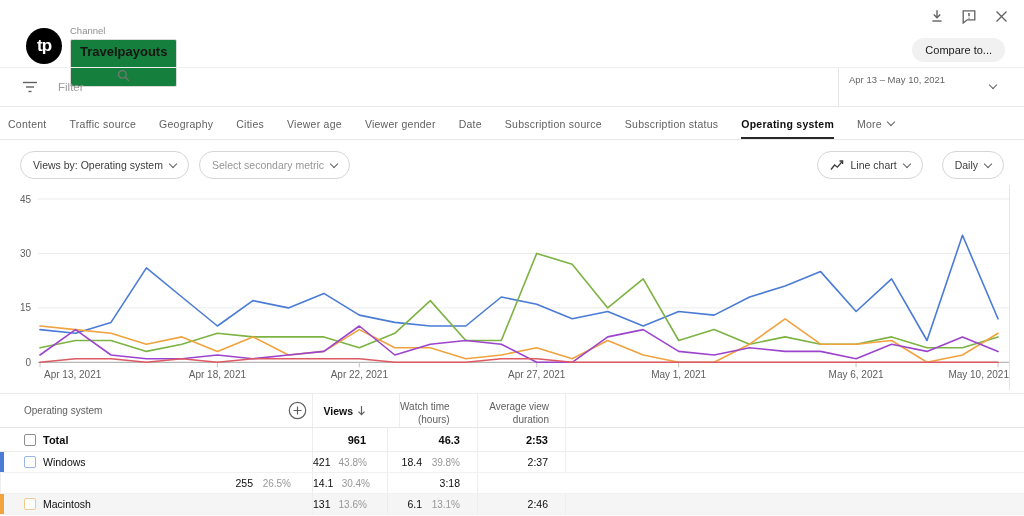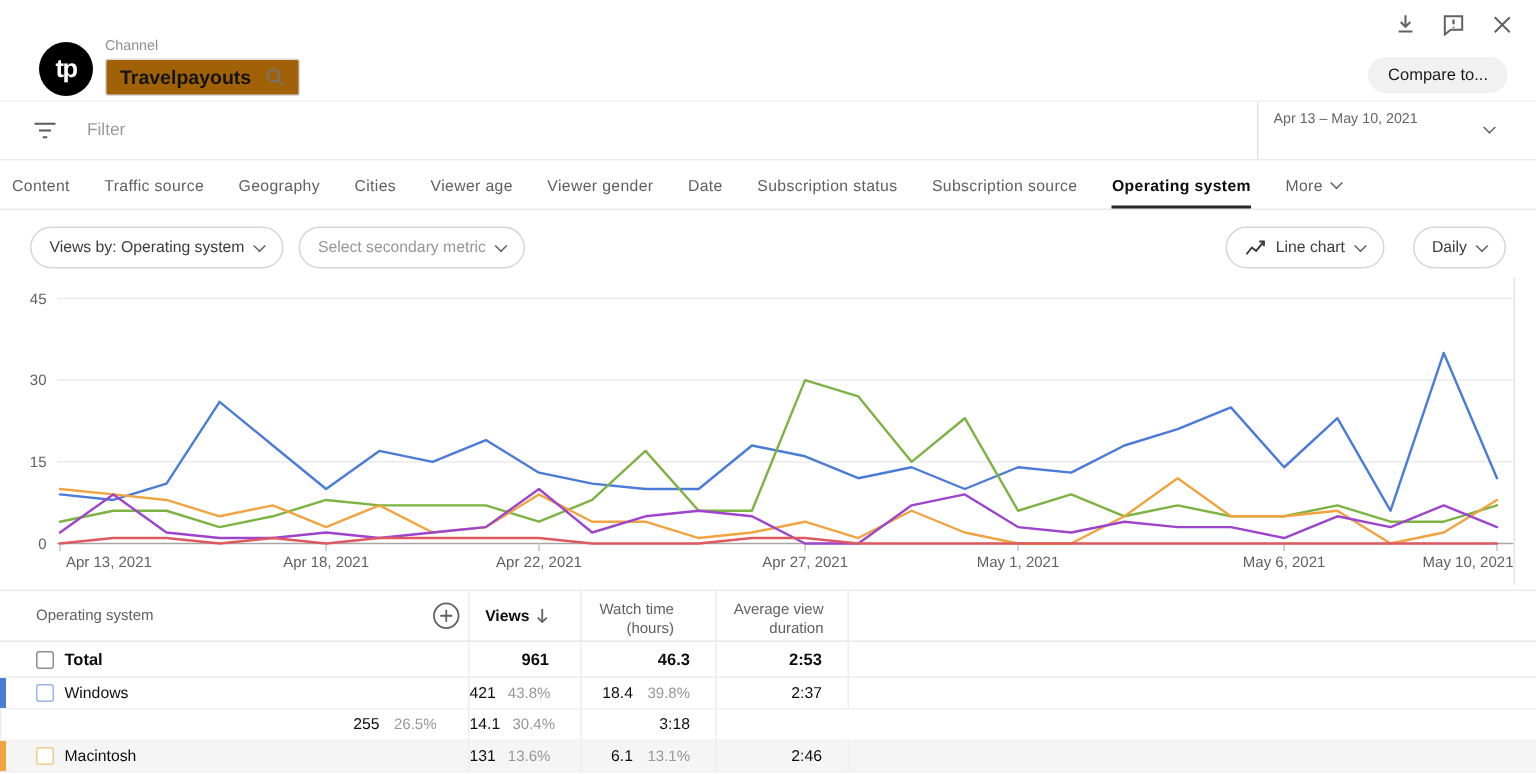--- a/index.html
+++ b/index.html
@@ -10,21 +10,21 @@
   
   .topbar { position:absolute; top:0; left:0; right:0; height:66px; background:#fff; }
   .top-actions { position:absolute; top:7px; right:14px; display:flex; gap:14px; }
   .icon-btn { width:18px; height:18px; display:flex; align-items:center; justify-content:center; cursor:pointer; }
   .logo { position:absolute; left:26px; top:28px; width:36px; height:36px; border-radius:50%;
           color:#fff; display:flex; align-items:center; justify-content:center;
           font-weight:bold; font-size:17px; letter-spacing:-1px; }
   .channel-block { position:absolute; left:70px; top:25px; }
   .channel-label { font-size:9.5px; color:#8f8f8f; margin-bottom:3px; }
   .channel-select { display:inline-flex; align-items:center; gap:10px; border:1px solid #d9d9d9;
-                    border-radius:2px; padding:4px 9px; cursor:pointer; background:#a16207; }
+                    border-radius:2px; padding:4px 9px; cursor:pointer; background:#15803d;flex-direction:column; }
   .channel-name { font-size:13px; font-weight:bold; color:#141414; }
   .compare-btn { position:absolute; top:38px; right:19px; height:24px; padding:0 13px;
                  background:#f1f1f1; border:none; border-radius:13px; font-size:11px; color:#1a1a1a;
                  font-family:"Liberation Sans", sans-serif; cursor:pointer; }
 
   
   .filter-bar { position:absolute; top:67px; left:0; right:0; height:40px;
                 border-top:1px solid #f0f0f0; border-bottom:1px solid #e9e9e9;
                 display:flex; align-items:center; }
   .filter-icon-wrap { margin-left:22px; display:flex; }
@@ -144,22 +144,22 @@
   </div>
 
   <nav class="tabs" id="tabs">
       <div class="tab">Content</div>
       <div class="tab">Traffic source</div>
       <div class="tab">Geography</div>
       <div class="tab">Cities</div>
       <div class="tab">Viewer age</div>
       <div class="tab">Viewer gender</div>
       <div class="tab">Date</div>
+      <div class="tab">Subscription source</div>
       <div class="tab">Subscription status</div>
-      <div class="tab">Subscription source</div>
       <div class="tab active">Operating system</div>
       <div class="tab more">
         <span>More</span>
         <span class="chev"></span>
       </div>
     </nav>
 
   <div class="controls">
     <button class="pill">
       <span>Views by: Operating system</span>
@@ -233,21 +233,21 @@
       </div>
       <div class="cell c-views h-views">
         <span>Views</span>
         <span style="display:flex;">
           <svg width="9" height="11" viewBox="0 0 9 11" fill="none" stroke="#606060" stroke-width="1.2">
             <path d="M4.5 1v8.2"></path>
               <path d="M1.5 6.7l3 3 3-3"></path>
           </svg>
         </span>
       </div>
-      <div class="cell c-watch" style="justify-content:center; padding:0;">
+      <div class="cell c-watch" style="justify-content:flex-start; padding:0;margin-left:12px;">
         <span class="h-2line">
           <span>Watch time</span><br>
           <span>(hours)</span>
         </span>
       </div>
       <div class="cell c-avg" style="justify-content:flex-end; padding:0;">
         <span class="h-2line">
           <span>Average view</span><br>
           <span>duration</span>
         </span>

